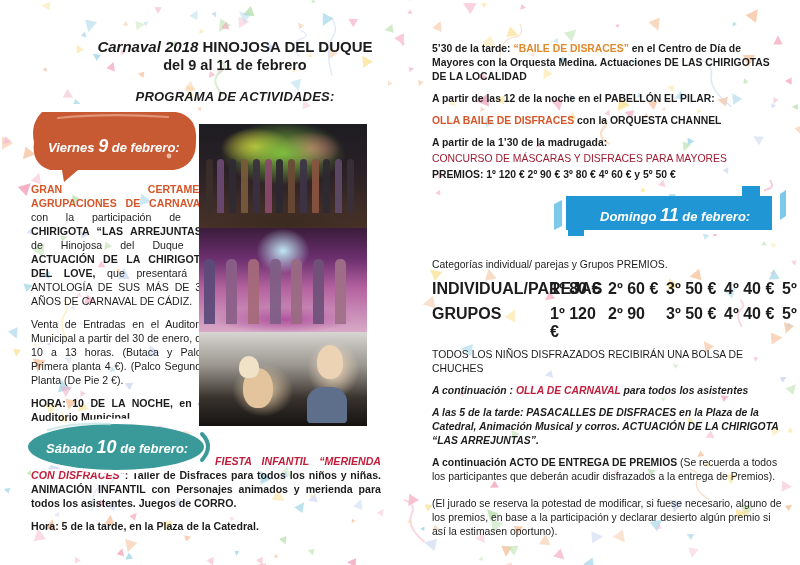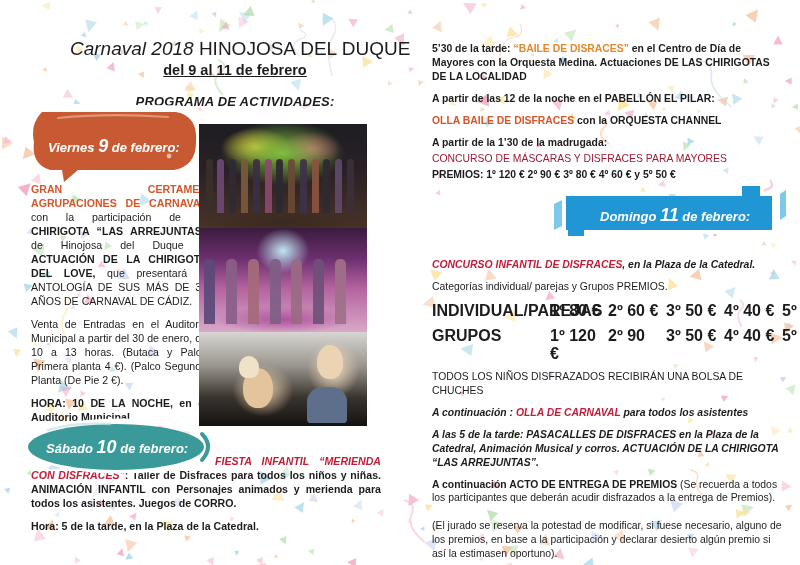--- a/index.html
+++ b/index.html
@@ -21,23 +21,23 @@
 
   
   #content { position: absolute; inset: 0; z-index: 5; }
 
   
   .header {
     position: absolute;
     left: 70px; top: 38px; width: 330px;
     text-align: center;
   }
-  .hdr-line1 { font-size: 19px; font-weight: normal; color: #1c1c1c; white-space: nowrap; }
+  .hdr-line1 { font-size: 15px; font-weight: bold; color: #1c1c1c; white-space: nowrap; }
   .hdr-line1 .ital { font-style: italic; color: #1c1c1c; }
-  .hdr-line2 { font-size: 14.5px; font-weight: bold; color: #1c1c1c; margin-top: 2px; text-decoration: underline; }
+  .hdr-line2 { font-size: 14.5px; font-weight: bold; color: #1c1c1c; margin-top: 2px; }
   .hdr-prog {
     font-size: 13px; font-weight: bold; font-style: italic;
     color: #1c1c1c; margin-top: 16px; letter-spacing: .2px;
   }
 
   
   .bubble-txt {
     position: absolute; z-index: 3;
     color: #ffffff; font-style: italic; font-weight: bold;
     font-size: 13px; white-space: nowrap;
@@ -518,23 +518,20 @@
       <path d="M6 18 L14 14 L14 40 L6 44 Z" fill="#6fc3e8" opacity="0.9"></path>
       <path d="M232 8 L238 4 L238 30 L232 34 Z" fill="#6fc3e8" opacity="0.9"></path>
     </svg>
     <div class="bubble-txt" style="left:600px;top:205px;">
       <span>Domingo</span>
       <span class="big">11</span>
       <span class="sm">de febrero:</span>
     </div>
 
     <div class="rcol" style="top:258px;">
-      <p>
-        <span class="crimson">CONCURSO INFANTIL DE DISFRACES</span><b class="ital">, en la Plaza de la Catedral.</b>
-      </p>
       <p>Categorías individual/  parejas y Grupos PREMIOS.</p>
 
       <div>
         <div class="prize-row">
           <span class="lbl">INDIVIDUAL/PAREJAS</span>
           <span class="pz">1º 80 €</span>
           <span class="pz">2º  60 €</span>
           <span class="pz">3º 50 €</span>
           <span class="pz">4º 40 €</span>
           <span class="pz">5º 30 €</span>

